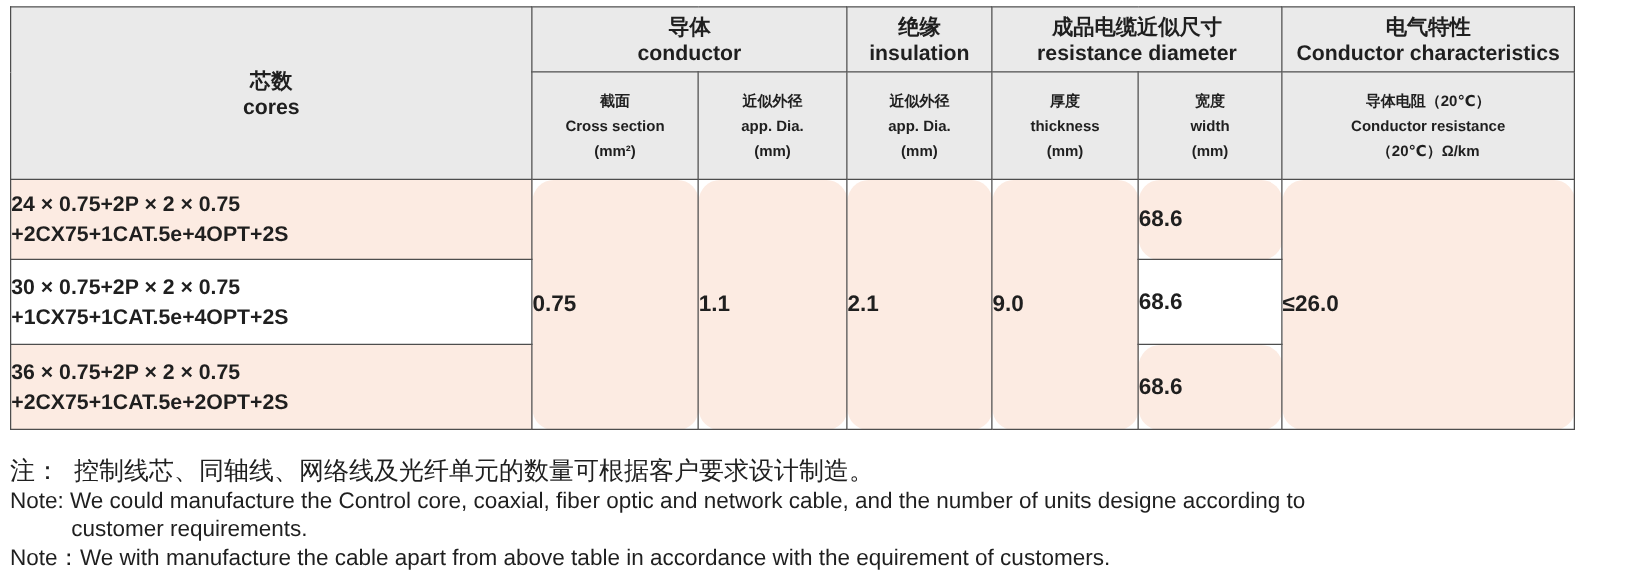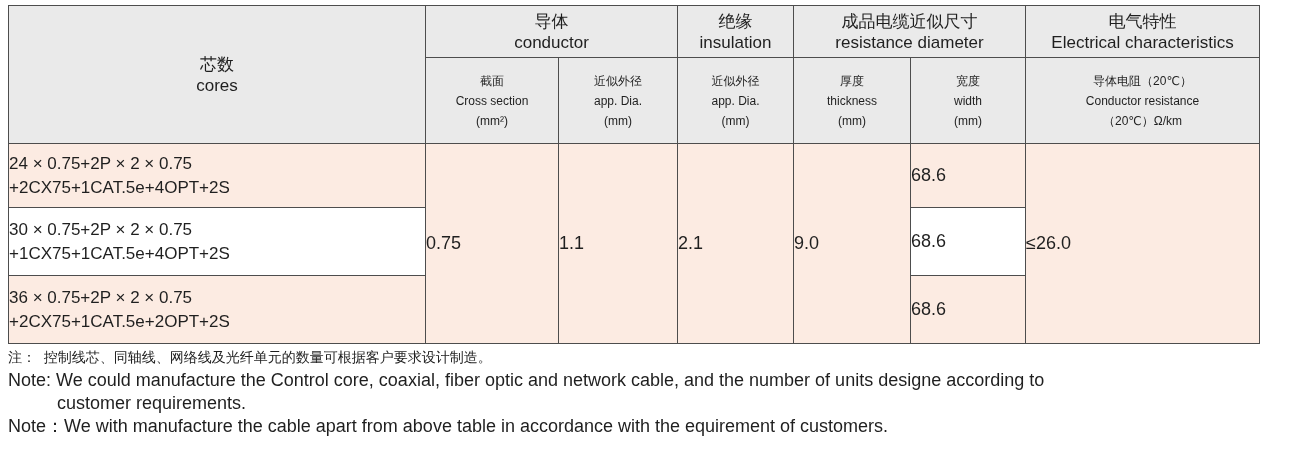--- a/index.html
+++ b/index.html
@@ -19,40 +19,40 @@
   .page{position:relative;width:1304px;height:470px;}
 
   table.spec-table{
     position:absolute;left:8px;top:5px;
     border-collapse:collapse;table-layout:fixed;
     width:1251px;
   }
   .spec-table th,.spec-table td{
     border:1px solid var(--border);
     vertical-align:middle;
-    font-weight:400;padding:0;
+    font-weight:700;padding:0;
   }
   .spec-table thead th{background:var(--header-bg);}
   tr.group-row{height:52px;}
   tr.sub-row{height:86px;}
   tr.r1{height:64px;}
   tr.r2{height:68px;}
   tr.r3{height:68px;}
 
   .hdr-line{font-size:17px;line-height:21px;}
   .sub-line{font-size:12px;line-height:20px;}
 
   td.peach{background:var(--row-peach);}
   td.white{background:var(--row-white);}
-  .data-val{font-size:18px;}
+  .data-val{font-size:18px;border-radius:17px;}
   .cores-cell div{font-size:17px;line-height:24px;}
 
   .notes{position:absolute;left:8px;top:346px;width:1290px;}
   .note{white-space:pre;}
-  .note.zh{font-size:14px;line-height:23px;}
+  .note.zh{font-size:20px;line-height:23px;margin-top:20px;}
   .note.en{font-size:18px;line-height:23px;}
   .note.cont{padding-left:49px;}
 </style>
 </head>
 <body>
 
 <div class="page">
 
   <table class="spec-table">
     <colgroup>
@@ -77,21 +77,21 @@
         <th>
           <div class="hdr-line">绝缘</div>
           <div class="hdr-line">insulation</div>
         </th>
         <th colspan="2">
           <div class="hdr-line">成品电缆近似尺寸</div>
           <div class="hdr-line">resistance diameter</div>
         </th>
         <th>
           <div class="hdr-line">电气特性</div>
-          <div class="hdr-line">Electrical characteristics</div>
+          <div class="hdr-line">Conductor characteristics</div>
         </th>
       </tr>
       <tr class="sub-row">
         <th>
           <div class="sub-line">截面</div>
           <div class="sub-line">Cross section</div>
           <div class="sub-line">(mm²)</div>
         </th>
         <th>
           <div class="sub-line">近似外径</div>

